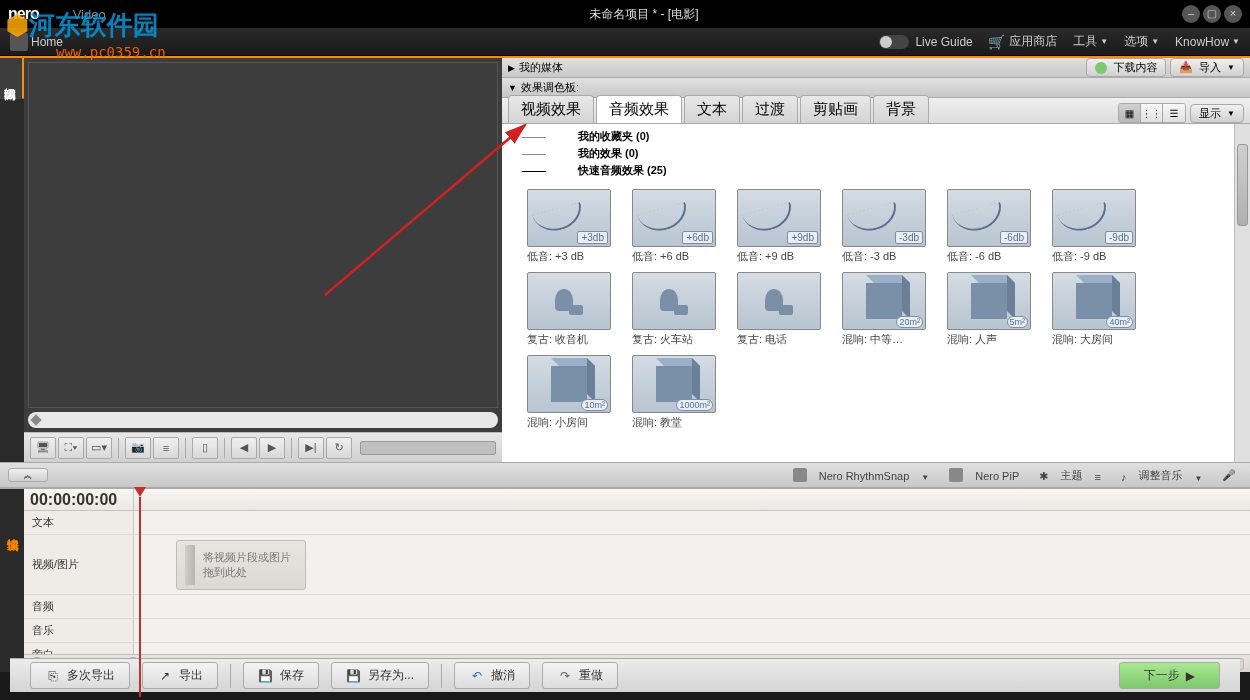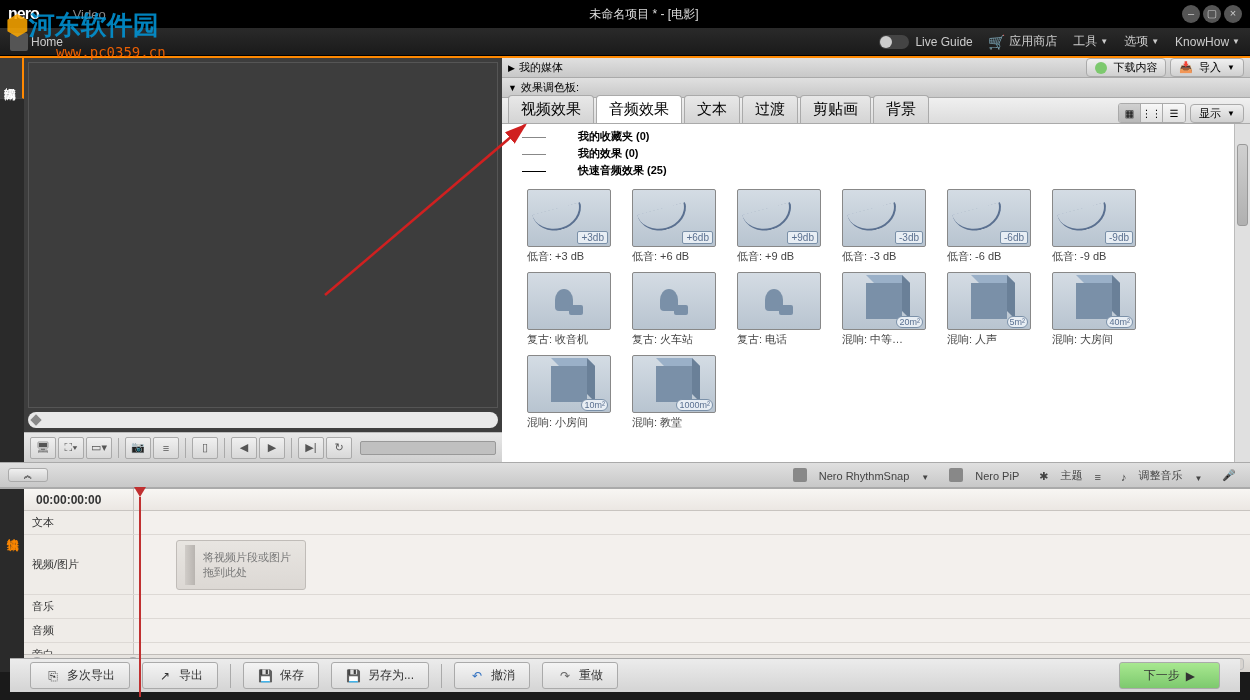--- a/index.html
+++ b/index.html
@@ -85,21 +85,21 @@
 .mid-controls { display: flex; gap: 8px; align-items: center; font-size: 11px; color: #444; }
 .mid-btn { display: flex; align-items: flex-end; gap: 12px; cursor: pointer; padding: 2px 6px; }
 .mid-icon { width: 14px; height: 14px; background: #888; border-radius: 2px; }
 
 .timeline-area { background: #f3f0ed; display: flex; height: 184px; border-top: 1px solid #aaa; }
 .timeline-left-tab { width: 24px; background: #2a2a2a; position: relative; }
 .timeline-left-tab .tab-label { writing-mode: vertical-rl; position: absolute; top: 40px; left: 4px; font-size: 12px; color: #ff8800; }
 
 .timeline-content { flex: 1; display: flex; flex-direction: column; position: relative; }
 .timeline-ruler { height: 22px; background: linear-gradient(#f8f6f3, #ebe7e3); border-bottom: 1px solid #c8c4c0; display: flex; align-items: center; position: relative; }
-.time-readout { width: 110px; padding: 0 12px; font-size: 12px; font-weight: bold; color: #333; border-right: 1px solid #c8c4c0; height: 100%; display: flex; align-items: center; }
+.time-readout { width: 110px; padding: 0 6px; font-size: 16px; font-weight: bold; color: #333; border-right: 1px solid #c8c4c0; height: 100%; display: flex; align-items: center; }
 .playhead { position: absolute; left: 110px; top: -2px; width: 0; height: 0; border-left: 6px solid transparent; border-right: 6px solid transparent; border-top: 10px solid #c03030; z-index: 5; }
 .playhead-line { position: absolute; left: 115px; top: 8px; width: 2px; height: 200px; background: #c03030; z-index: 4; }
 
 .timeline-rows { flex: 1; overflow-y: auto; }
 .timeline-row { display: flex; border-bottom: 1px solid #ddd9d5; min-height: 24px; }
 .timeline-row.tall { min-height: 60px; }
 .row-label { width: 110px; padding: 4px 8px; font-size: 11px; color: #333; border-right: 1px solid #c8c4c0; background: #efece8; display: flex; align-items: center; }
 .row-content { flex: 1; background: #f3f0ed; position: relative; display: flex; align-items: center; padding: 4px 8px; }
 .drop-hint { width: 130px; height: 50px; background: linear-gradient(#e8e5e1, #dcd8d4); border: 1px solid #c0bcb8; border-radius: 3px; display: flex; align-items: center; padding: 0 8px; font-size: 11px; color: #777; gap: 8px; margin-left: 34px; }
 .clip-thumb { width: 14px; height: 40px; background: linear-gradient(90deg, #d0ccc8, #b8b4b0); }
@@ -433,25 +433,25 @@
       <div class="timeline-row tall">
         <div class="row-label">视频/图片</div>
         <div class="row-content">
           <div class="drop-hint">
             <div class="clip-thumb"></div>
             <span>将视频片段或图片拖到此处</span>
           </div>
         </div>
       </div>
       <div class="timeline-row">
+          <div class="row-label">音频</div>
+          <div class="row-content"></div>
+        </div>
+      <div class="timeline-row">
           <div class="row-label">音乐</div>
-          <div class="row-content"></div>
-        </div>
-      <div class="timeline-row">
-          <div class="row-label">音频</div>
           <div class="row-content"></div>
         </div>
       <div class="timeline-row">
           <div class="row-label">旁白</div>
           <div class="row-content"></div>
         </div>
     </div>
     <div class="timeline-zoom">
       <div class="zoom-controls">
         <div class="zoom-btn">−</div>

